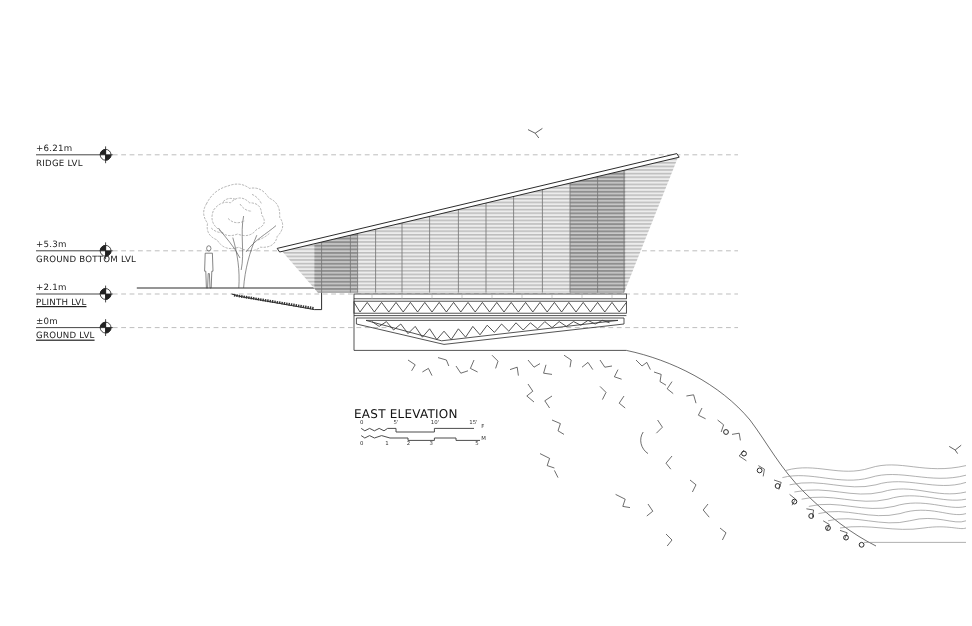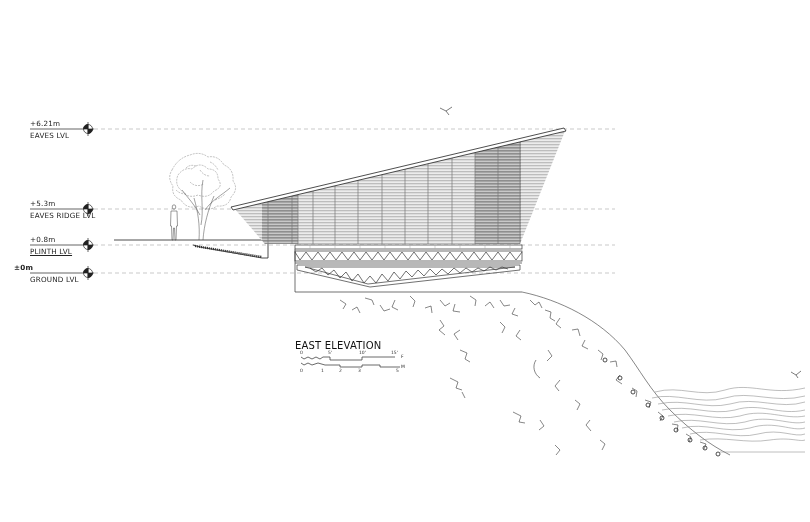--- a/index.html
+++ b/index.html
@@ -176,33 +176,33 @@
   </g>
 
   <g stroke="#444" stroke-width="0.8" fill="none">
     <polyline points="301,357 304,359 308,357 312,359 316,357 320,359 323,357 330,357 330,360 362,360 362,357 395,357"></polyline>
     <polyline points="301,363 304,365 308,363 312,365 318,363 325,365 340,365 340,367 362,367 362,365 380,365 380,367 400,367"></polyline>
   </g>
 </svg>
 
 <div>
   <span class="lvl-value" style="left:30px; top:119px;">+6.21m</span>
-  <span class="lvl-name" style="left:30px; top:131px;">EAVES  LVL</span>
+  <span class="lvl-name" style="left:30px; top:131px;">RIDGE  LVL</span>
 </div>
 <div>
   <span class="lvl-value" style="left:30px; top:199px;">+5.3m</span>
-  <span class="lvl-name" style="left:30px; top:211px;">EAVES  RIDGE  LVL</span>
-</div>
-<div>
-  <span class="lvl-value" style="left:30px; top:235px;">+0.8m</span>
+  <span class="lvl-name" style="left:30px; top:211px;">GROUND  BOTTOM  LVL</span>
+</div>
+<div>
+  <span class="lvl-value" style="left:30px; top:235px;">+2.1m</span>
   <span class="lvl-name" style="left:30px; top:247px;text-decoration:underline;">PLINTH  LVL</span>
 </div>
 <div>
-  <span class="lvl-value" style="left:14px; top:263px;font-weight:bold;">±0m</span>
-  <span class="lvl-name" style="left:30px; top:275px;">GROUND  LVL</span>
+  <span class="lvl-value" style="left:30px; top:263px;">±0m</span>
+  <span class="lvl-name" style="left:30px; top:275px;text-decoration:underline;">GROUND  LVL</span>
 </div>
 
 <div class="title">EAST ELEVATION</div>
 
 <div>
   <span class="scale-lbl" style="left:300px; top:350px;">0</span>
   <span class="scale-lbl" style="left:328px; top:350px;">5'</span>
   <span class="scale-lbl" style="left:359px; top:350px;">10'</span>
   <span class="scale-lbl" style="left:391px; top:350px;">15'</span>
   <span class="scale-lbl" style="left:401px; top:354px;">F</span>

